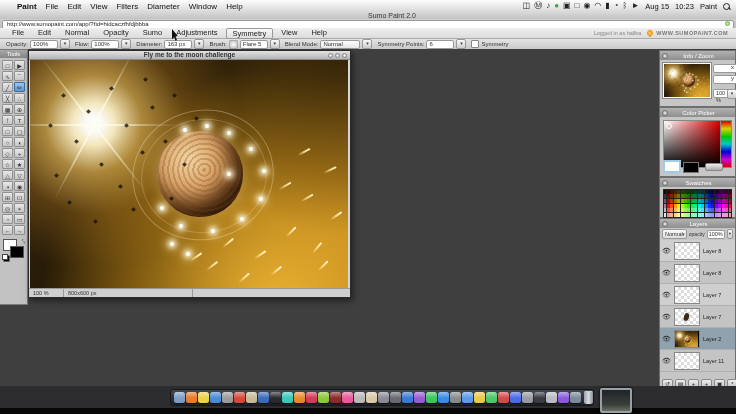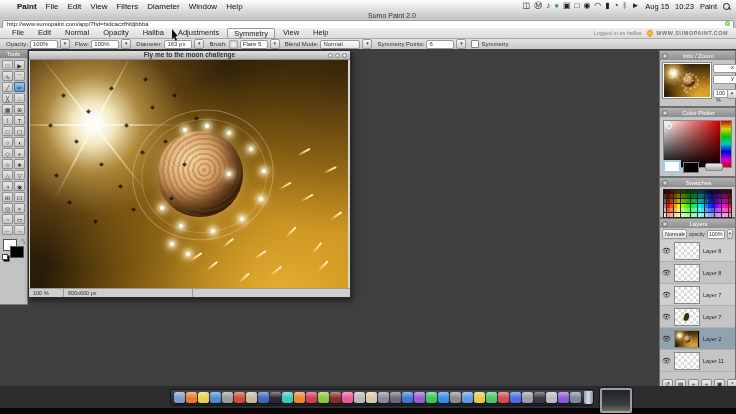--- a/index.html
+++ b/index.html
@@ -208,21 +208,21 @@
   <div id="urlfield">http://www.sumopaint.com/app/?fid=hidcaczfhfdjbbba</div>
   <i id="urlfav"></i>
 </div>
 
 <div id="appmenu" class="abs">
   <div class="items" id="appmenu-items">
       <span class="mi">File</span>
       <span class="mi">Edit</span>
       <span class="mi">Normal</span>
       <span class="mi">Opacity</span>
-      <span class="mi">Hallba</span>
+      <span class="mi">Sumo</span>
       <span class="mi">Adjustments</span>
       <span class="mi active">Symmetry</span>
       <span class="mi">View</span>
       <span class="mi">Help</span>
     </div>
   <div class="right">
     <span id="loggedin">Logged in as hallba</span>
     <span id="sumologo">
       <i class="flame"></i>
       <span>WWW.SUMOPAINT.COM</span>

